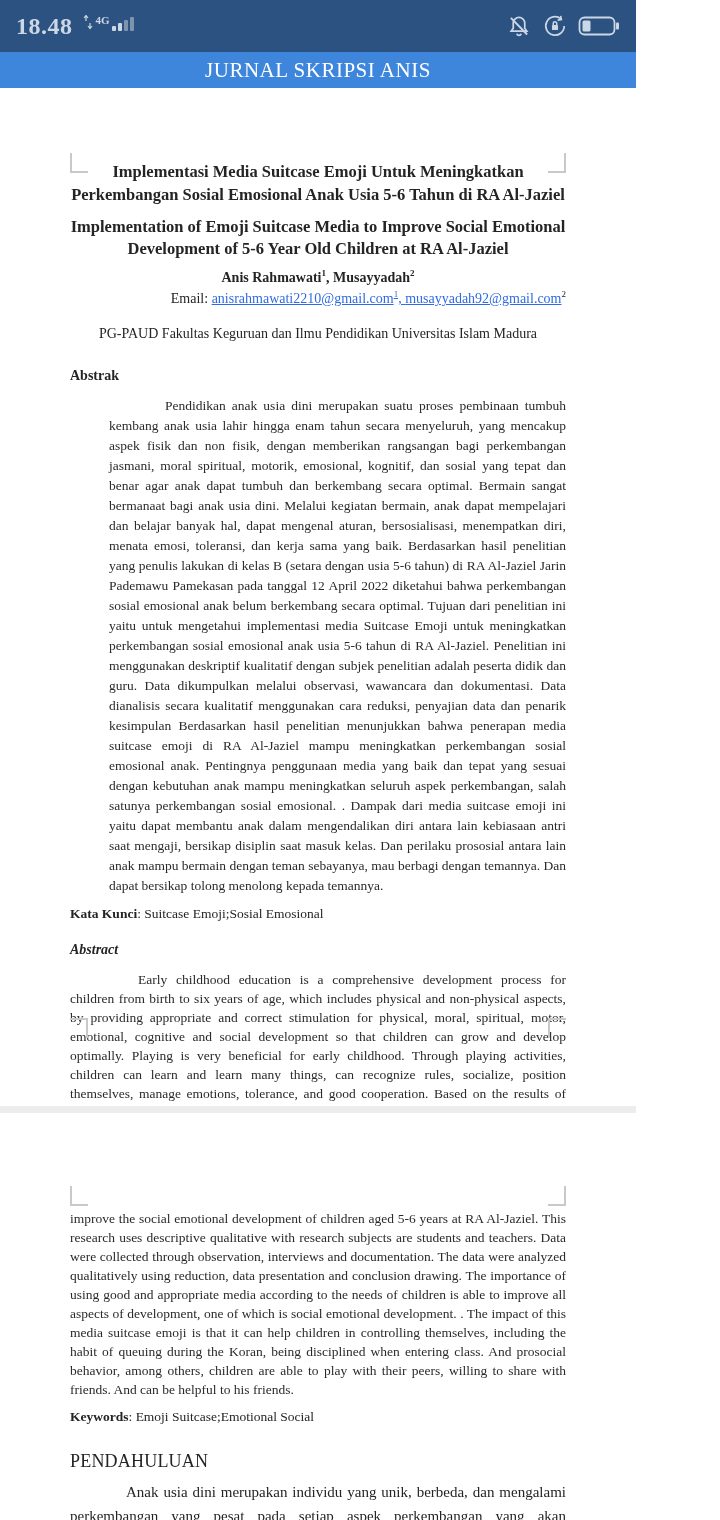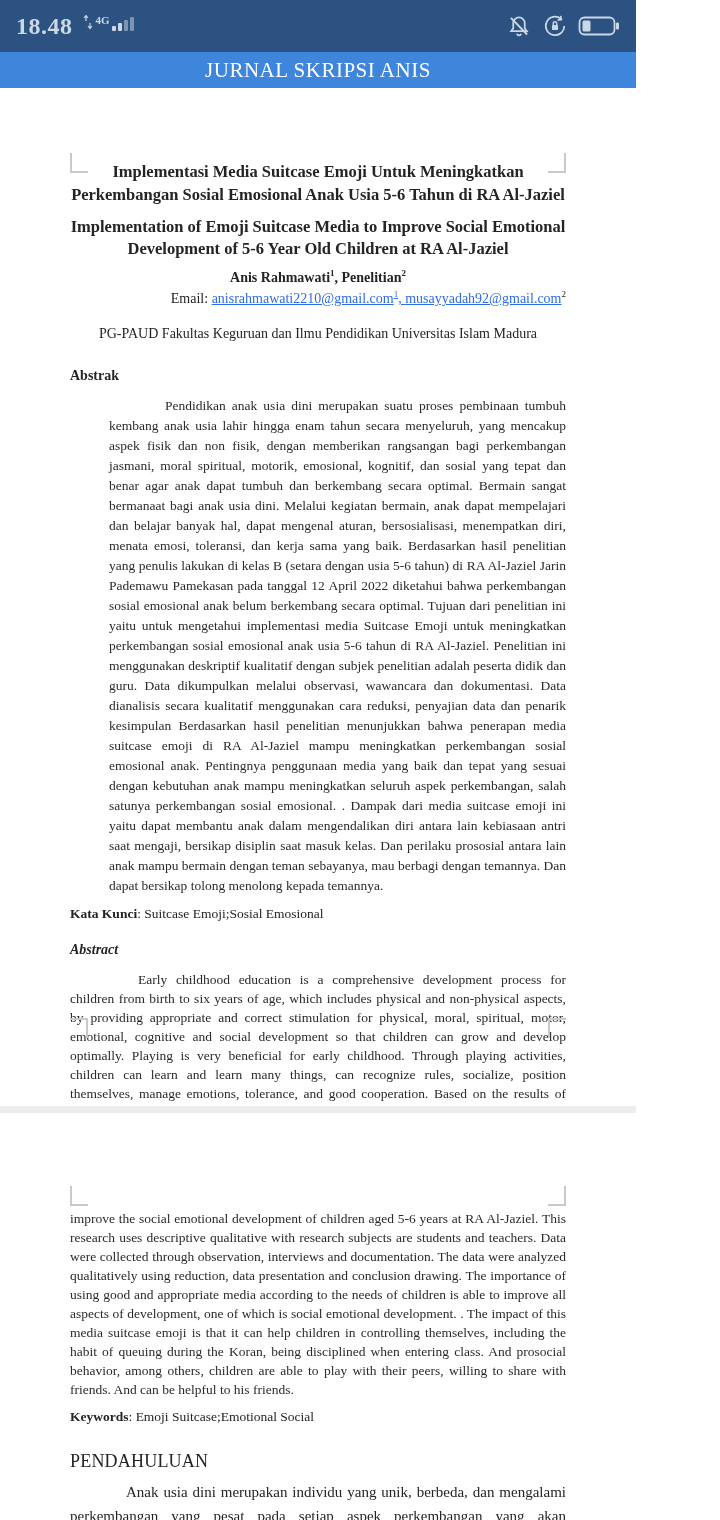--- a/index.html
+++ b/index.html
@@ -127,21 +127,21 @@
     <div class="page page-1">
       <span class="mark tl"></span>
       <span class="mark tr"></span>
       <span class="mark bl"></span>
       <span class="mark br"></span>
 
       <div class="p1-content">
         <h1 class="doc-title">Implementasi Media Suitcase Emoji Untuk Meningkatkan Perkembangan Sosial Emosional Anak Usia 5-6 Tahun di RA Al-Jaziel</h1>
         <h2 class="doc-title-en">Implementation of Emoji Suitcase Media to Improve Social Emotional Development of 5-6 Year Old Children at RA Al-Jaziel</h2>
 
-        <p class="authors"><span>Anis Rahmawati</span><sup>1</sup><span>, </span><span>Penelitian</span><sup>2</sup></p>
+        <p class="authors"><span>Anis Rahmawati</span><sup>1</sup><span>, </span><span>Musayyadah</span><sup>2</sup></p>
 
         <p class="email-line"><span>Email: </span><span class="link">anisrahmawati2210@gmail.com</span><sup class="link">1</sup><span class="link">, </span><span class="link">musayyadah92@gmail.com</span><sup>2</sup></p>
 
         <p class="affiliation">PG-PAUD Fakultas Keguruan dan Ilmu Pendidikan Universitas Islam Madura</p>
 
         <h3 class="sec-h">Abstrak</h3>
         <p class="abs-body id">Pendidikan anak usia dini merupakan suatu proses pembinaan tumbuh kembang anak usia lahir hingga enam tahun secara menyeluruh, yang mencakup aspek fisik dan non fisik, dengan memberikan rangsangan bagi perkembangan jasmani, moral spiritual, motorik, emosional, kognitif, dan sosial yang tepat dan benar agar anak dapat tumbuh dan berkembang secara optimal. Bermain sangat bermanaat bagi anak usia dini. Melalui kegiatan bermain, anak dapat mempelajari dan belajar banyak hal, dapat mengenal aturan, bersosialisasi, menempatkan diri, menata emosi, toleransi, dan kerja sama yang baik. Berdasarkan hasil penelitian yang penulis lakukan di kelas B (setara dengan usia 5-6 tahun) di RA Al-Jaziel Jarin Pademawu Pamekasan pada tanggal 12 April 2022 diketahui bahwa perkembangan sosial emosional anak belum berkembang secara optimal. Tujuan dari penelitian ini yaitu untuk mengetahui implementasi media Suitcase Emoji untuk meningkatkan perkembangan sosial emosional anak usia 5-6 tahun di RA Al-Jaziel. Penelitian ini menggunakan deskriptif kualitatif dengan subjek penelitian adalah peserta didik dan guru. Data dikumpulkan melalui observasi, wawancara dan dokumentasi. Data dianalisis secara kualitatif menggunakan cara reduksi, penyajian data dan penarik kesimpulan Berdasarkan hasil penelitian menunjukkan bahwa penerapan media suitcase emoji di RA Al-Jaziel mampu meningkatkan perkembangan sosial emosional anak. Pentingnya penggunaan media yang baik dan tepat yang sesuai dengan kebutuhan anak mampu meningkatkan seluruh aspek perkembangan, salah satunya perkembangan sosial emosional. . Dampak dari media suitcase emoji ini yaitu dapat membantu anak dalam mengendalikan diri antara lain kebiasaan antri saat mengaji, bersikap disiplin saat masuk kelas. Dan perilaku prososial antara lain anak mampu bermain dengan teman sebayanya, mau berbagi dengan temannya. Dan dapat bersikap tolong menolong kepada temannya.</p>
 
         <p class="kw-line kata-kunci"><b>Kata Kunci</b><span>: Suitcase Emoji;Sosial Emosional</span></p>
 

